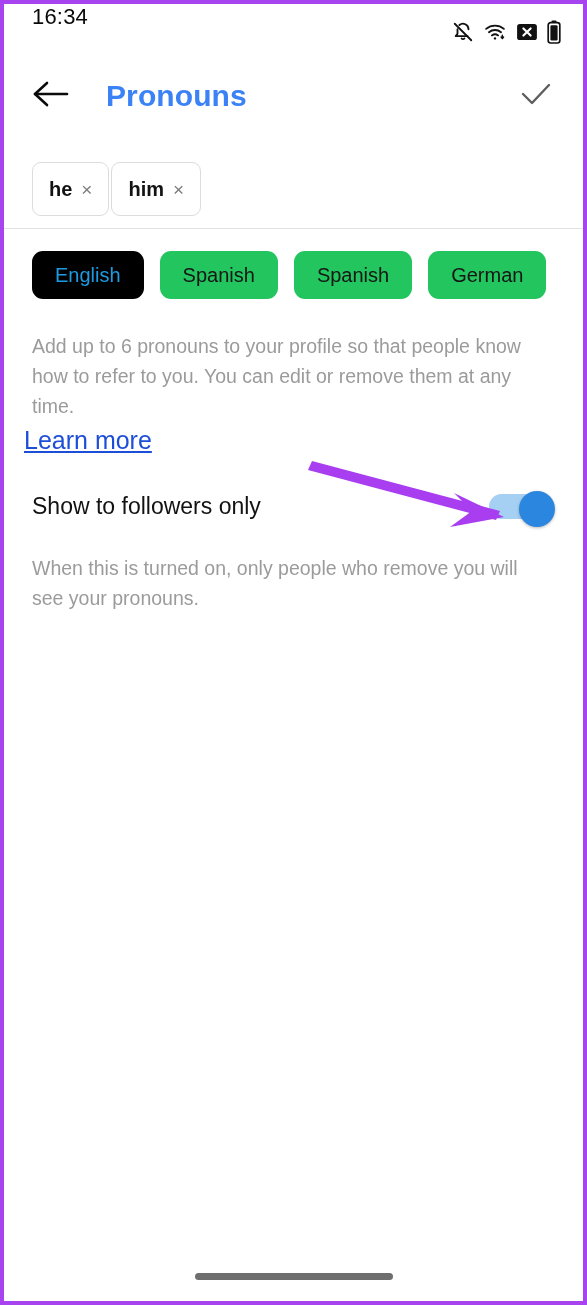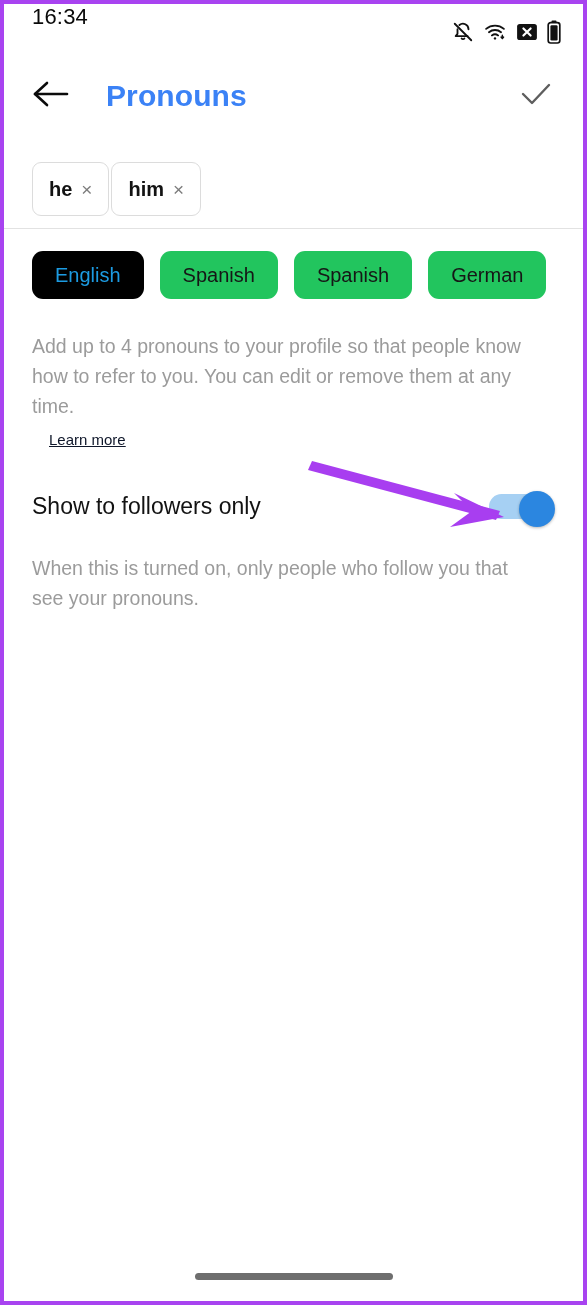--- a/index.html
+++ b/index.html
@@ -141,25 +141,25 @@
   
   .desc {
     padding: 10px 28px 0 28px;
     font-size: 19.5px;
     line-height: 30px;
     color: #9b9b9b;
     max-width: 560px;
   }
   .learn-more {
     display: inline-block;
-    padding: 0 45px;
+    padding: 0 20px;
     margin-top: 4px;
-    font-size: 15px;
+    font-size: 25px;
     line-height: 30px;
-    color: #0f172a;
+    color: #1d4ed8;
   }
 
   
   .toggle-row {
     display: flex;
     align-items: center;
     padding: 26px 30px 0 28px;
     height: 76px;
   }
   .toggle-label {
@@ -309,33 +309,33 @@
 
   
   <div class="tabs-strip">
     <div class="tab selected">English</div>
     <div class="tab">Spanish</div>
     <div class="tab">Spanish</div>
     <div class="tab">German</div>
   </div>
 
   
-  <div class="desc">Add up to 4 pronouns to your profile so that people know how to refer to you. You can edit or remove them at any time.</div>
+  <div class="desc">Add up to 6 pronouns to your profile so that people know how to refer to you. You can edit or remove them at any time.</div>
   <a class="learn-more" href="#">Learn more</a>
 
   
   <div class="toggle-row">
     <span class="toggle-label">Show to followers only</span>
     <span class="switch">
       <span class="track"></span>
       <span class="thumb"></span>
     </span>
   </div>
 
-  <div class="subdesc">When this is turned on, only people who follow you that see your pronouns.</div>
+  <div class="subdesc">When this is turned on, only people who remove you will see your pronouns.</div>
 
   
   <span class="arrow-anno">
     <svg width="220" height="85" viewBox="0 0 220 85">
       <g fill="#a83ef0">
         <path d="M8 12 L196 62 L192 71 L4 21 Z"></path>
         <path d="M200 68 L150 44 L168 62 L146 78 Z"></path>
       </g>
     </svg>
   </span>

